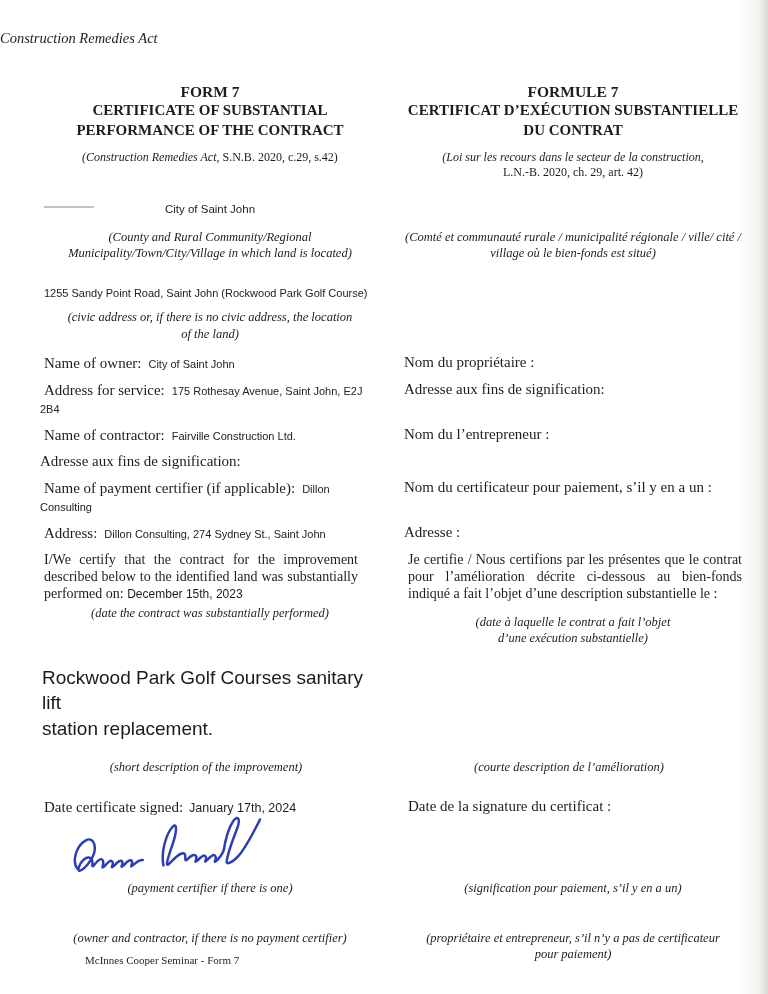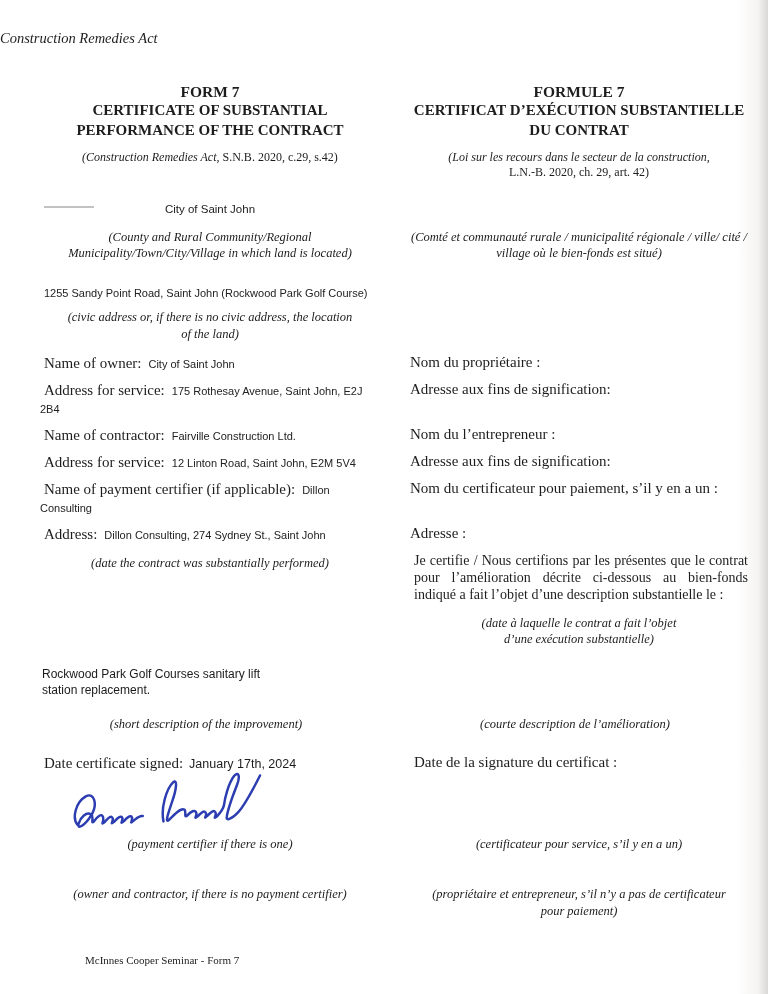--- a/index.html
+++ b/index.html
@@ -8,21 +8,21 @@
     width:768px; height:994px;
     margin:0 auto;
     background:linear-gradient(90deg,#ffffff 0%,#ffffff 96%,#f3f2f0 99%,#e9e8e5 100%);
     font-family:"Liberation Serif","DejaVu Serif",serif;
     color:#1d1d1d;
     overflow:hidden;
   }
   .row {
     display:grid;
     grid-template-columns:340px 338px;
-    column-gap:30px;
+    column-gap:24px;
     padding:0 34px 0 40px;
     box-sizing:border-box;
   }
   .doc-header { text-align:left; padding-top:30px; font-style:italic; font-size:14.5px; }
   .formno-row { margin-top:36px; }
   .formno { text-align:center; font-weight:700; font-size:15.5px; }
   .title-row { }
   .title { text-align:center; font-weight:700; font-size:15px; line-height:1.32; white-space:pre-line; }
   .citation-row { margin-top:9px; }
   .citation { text-align:center; font-size:12px; line-height:1.3; }
@@ -44,21 +44,21 @@
   .fvalue { font-family:"Liberation Sans","DejaVu Sans",sans-serif; font-size:11px; margin-left:7px; color:#222; }
   .frlabel { font-size:15px; }
   .certify-row { margin-top:5px; }
   .para { font-size:14px; line-height:1.22; text-align:justify; padding-left:4px; }
   .para-en { width:314px; }
   .para-fr { width:334px; }
   .inline-date { font-family:"Liberation Sans","DejaVu Sans",sans-serif; font-size:12px; }
   .cap-under-en { margin-top:3px;font-style:italic; }
   .cap-under-fr { margin-top:12px; }
   .desc-row { margin-top:18px; }
-  .desc-val { font-family:"Liberation Sans","DejaVu Sans",sans-serif; font-size:12px; line-height:1.35; white-space:pre-line; padding-left:2px; color:#1b1b1b; }
+  .desc-val { font-family:"Liberation Sans","DejaVu Sans",sans-serif; font-size:19px; line-height:1.35; white-space:pre-line; padding-left:2px; color:#1b1b1b; }
   .desccap-row { margin-top:18px;padding-left:36px; }
   .datesigned-row { margin-top:22px; }
   .dlabel { font-size:15px; padding-left:4px; }
   .dvalue { font-family:"Liberation Sans","DejaVu Sans",sans-serif; font-size:12.5px; margin-left:6px; }
   .sig-row { margin-top:0px; }
   .sig-wrap { margin-left:28px; transform:rotate(-3deg); }
   .sigcap-row { margin-top:2px; }
   .fallback-row { margin-top:34px; }
   .doc-footer { position:absolute; left:85px; bottom:28px; font-size:11px; }
   .edge-shadow { position:absolute; right:0; top:0; width:10px; height:100%;
@@ -124,35 +124,35 @@
     </div>
     <div class="row frow">
       <div><span class="flabel">Address for service:</span><span class="fvalue">175 Rothesay Avenue, Saint John, E2J 2B4</span></div>
       <div class="frlabel">Adresse aux fins de signification:</div>
     </div>
     <div class="row frow">
       <div><span class="flabel">Name of contractor:</span><span class="fvalue">Fairville Construction Ltd.</span></div>
       <div class="frlabel">Nom du l’entrepreneur :</div>
     </div>
     <div class="row frow">
-      <div><span class="flabel">Address for service:</span><span class="fvalue">12 Linton Road, Saint John, E2M 5V4</span></div>
       <div class="frlabel">Adresse aux fins de signification:</div>
     </div>
     <div class="row frow">
       <div><span class="flabel">Name of payment certifier (if applicable):</span><span class="fvalue">Dillon Consulting</span></div>
       <div class="frlabel">Nom du certificateur pour paiement, s’il y en a un :</div>
     </div>
     <div class="row frow">
       <div><span class="flabel">Address:</span><span class="fvalue">Dillon Consulting, 274 Sydney St., Saint John</span></div>
       <div class="frlabel">Adresse :</div>
     </div>
   </div>
 
   <div class="row certify-row">
     <div>
+      <div class="para para-en"><span>I/We certify that the contract for the improvement described below to the identified land was substantially performed on: </span><span class="inline-date">December 15th, 2023</span></div>
       <div class="caption cap-under-en">(date the contract was substantially performed)</div>
     </div>
     <div>
       <div class="para para-fr">Je certifie / Nous certifions par les présentes que le contrat pour l’amélioration décrite ci-dessous au bien-fonds indiqué a fait l’objet d’une description substantielle le :</div>
       <div class="caption cap-under-fr">(date à laquelle le contrat a fait l’objet
 d’une exécution substantielle)</div>
     </div>
   </div>
 
   <div class="row desc-row">
@@ -176,21 +176,21 @@
       <svg width="215" height="58" viewBox="0 0 200 54">
         <path fill="none" stroke-width="2.3" stroke-linecap="round" stroke-linejoin="round" d="M8 42 C3 36 7 21 17 16 C25 12 28 24 21 34 C15 43 7 47 9 41 C11 35 17 30 21 33 C24 35 20 42 23 40 C27 35 31 32 32 36 C33 40 29 44 33 41 C37 37 40 34 41 38 C41 41 38 44 42 41 C46 37 49 35 50 38 C50 41 47 44 51 41 C55 37 58 35 59 38 C59 42 56 44 60 41 C63 39 66 36 69 37
              M88 43 C86 31 92 13 99 7 C103 4 102 13 97 25 C93 35 89 45 93 42 C99 37 104 31 108 33 C110 35 107 41 110 39 C114 35 118 33 119 37 C119 40 116 43 120 40 C124 36 127 34 128 38 C128 41 125 43 129 40 C133 36 136 34 137 38 C137 41 134 44 138 41 C142 37 144 35 145 31 C146 25 150 11 156 4 C160 0 162 4 158 13 C153 24 148 37 147 42 C146 46 152 44 158 38 C164 32 172 19 180 5" stroke="#2b3db0"></path>
       </svg>
     </div>
     <div></div>
   </div>
 
   <div class="row sigcap-row">
     <div class="caption">(payment certifier if there is one)</div>
-    <div class="caption">(certificateur pour service, s’il y en a un)</div>
+    <div class="caption">(signification pour paiement, s’il y en a un)</div>
   </div>
 
   <div class="row fallback-row">
     <div class="caption">(owner and contractor, if there is no payment certifier)</div>
     <div class="caption">(propriétaire et entrepreneur, s’il n’y a pas de certificateur
 pour paiement)</div>
   </div>
 
   <div class="doc-footer">McInnes Cooper Seminar - Form 7</div>
 

